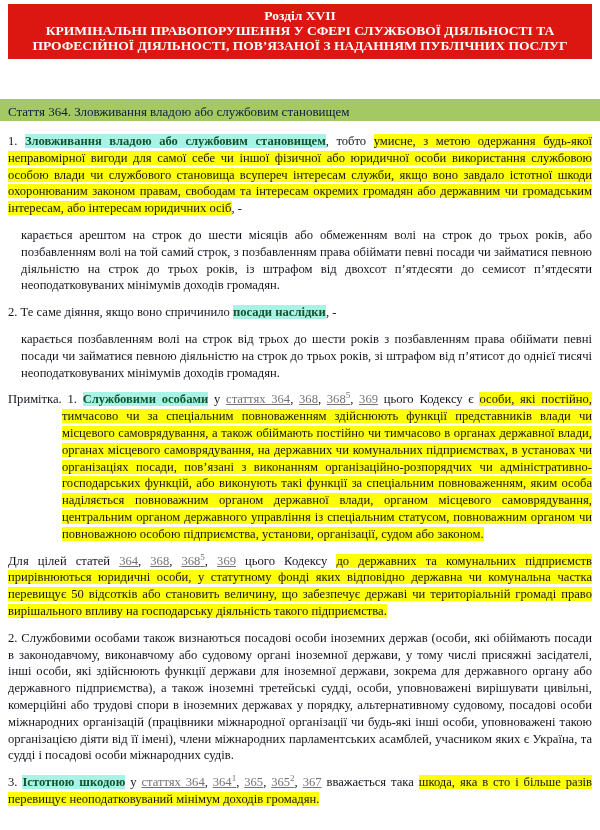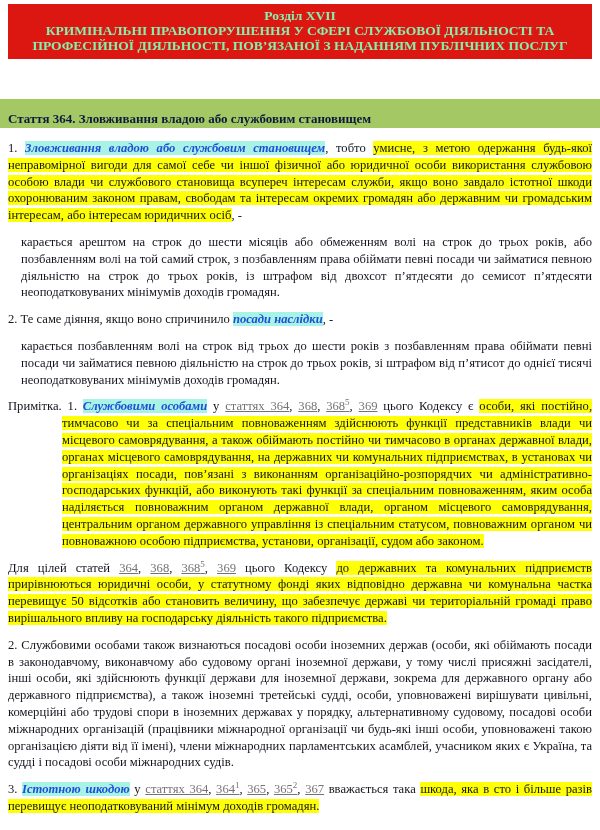--- a/index.html
+++ b/index.html
@@ -6,55 +6,54 @@
   body {
     width: 600px;
     background: #ffffff;
     font-family: "Liberation Serif", "DejaVu Serif", serif;
   }
   .page { width: 600px; min-height: 830px; position: relative; }
 
   .chapter-banner {
     margin: 4px 8px 0 8px;
     background: #dc1712;
-    color: #86efac;
+    color: #ffffff;
     text-align: center;
     font-weight: bold;
     font-size: 13.5px;
     line-height: 15px;
     padding: 4px 6px 6px 6px;
   }
   .chapter-banner .chapter-line { display: block; }
 
   .article-bar {
     margin-top: 40px;
     background: #a4c964;
     color: #101840;
-    font-weight: bold;
+    font-weight: normal;
     font-size: 13px;
     line-height: 15px;
-    padding: 12px 8px 2px 8px;
+    padding: 5px 8px 2px 8px;
   }
 
   main.article-body {
     padding: 12px 8px 6px 8px;
     font-size: 12.6px;
     line-height: 16.8px;
     color: #15151f;
     text-align: justify;
   }
   main p { margin: 0 0 10px 0; }
   main p.indent  { margin-left: 13px; }
   main p.hanging { padding-left: 54px; text-indent: -54px; }
 
   .cyan {
     background: #a8f2e6;
-    color: #1d4ed8;
+    color: #14532d;
     font-weight: bold;
-    font-style: italic;
   }
   .yellow { background: #ffff05; }
 
   a.article-link {
     color: #737373;
     text-decoration: underline;
     cursor: pointer;
     margin-top: 35px;
   }
   a.article-link sup {

